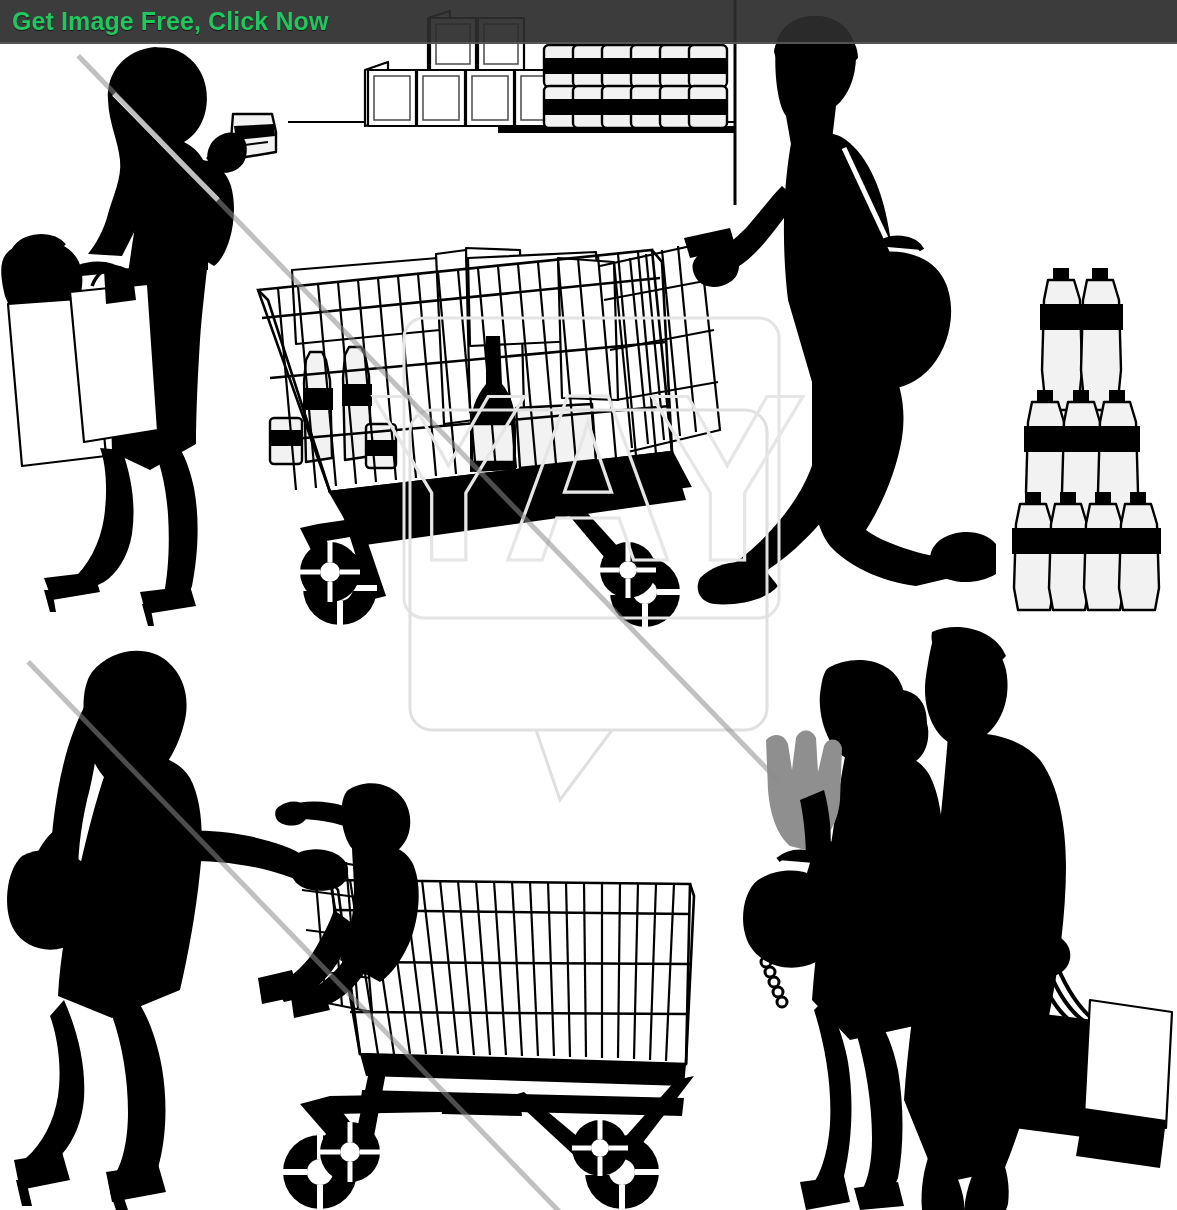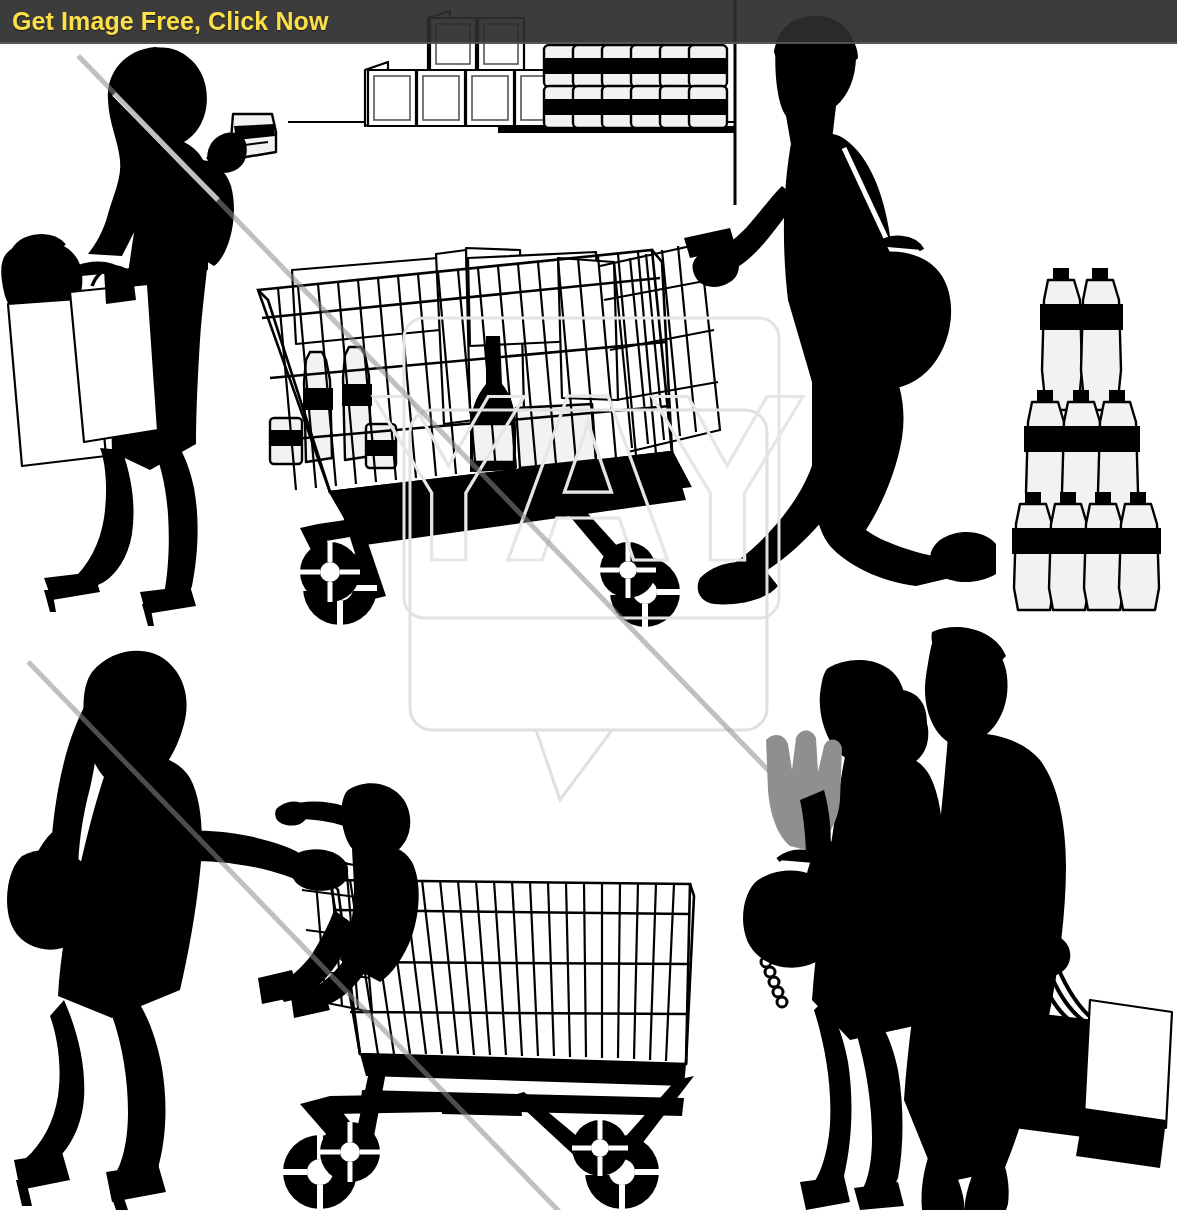--- a/index.html
+++ b/index.html
@@ -13,21 +13,21 @@
   }
   
   #promo-banner{
     position:absolute;left:0;top:0;width:1177px;height:42px;
     background:rgba(45,45,45,0.93);
     border-bottom:2px solid rgba(90,90,90,0.85);
     display:flex;align-items:center;
     z-index:60;
   }
   #promo-banner .promo-text{
-    color:#fde047;
+    color:#22c55e;
     font-size:25px;font-weight:bold;
     letter-spacing:.1px;
     padding-left:12px;
     text-shadow:0 1px 1px rgba(0,0,0,.6);
     white-space:nowrap;
   }
   
   .art{position:absolute;}
   svg{display:block;overflow:visible;}
   .sil{fill:#000;}

